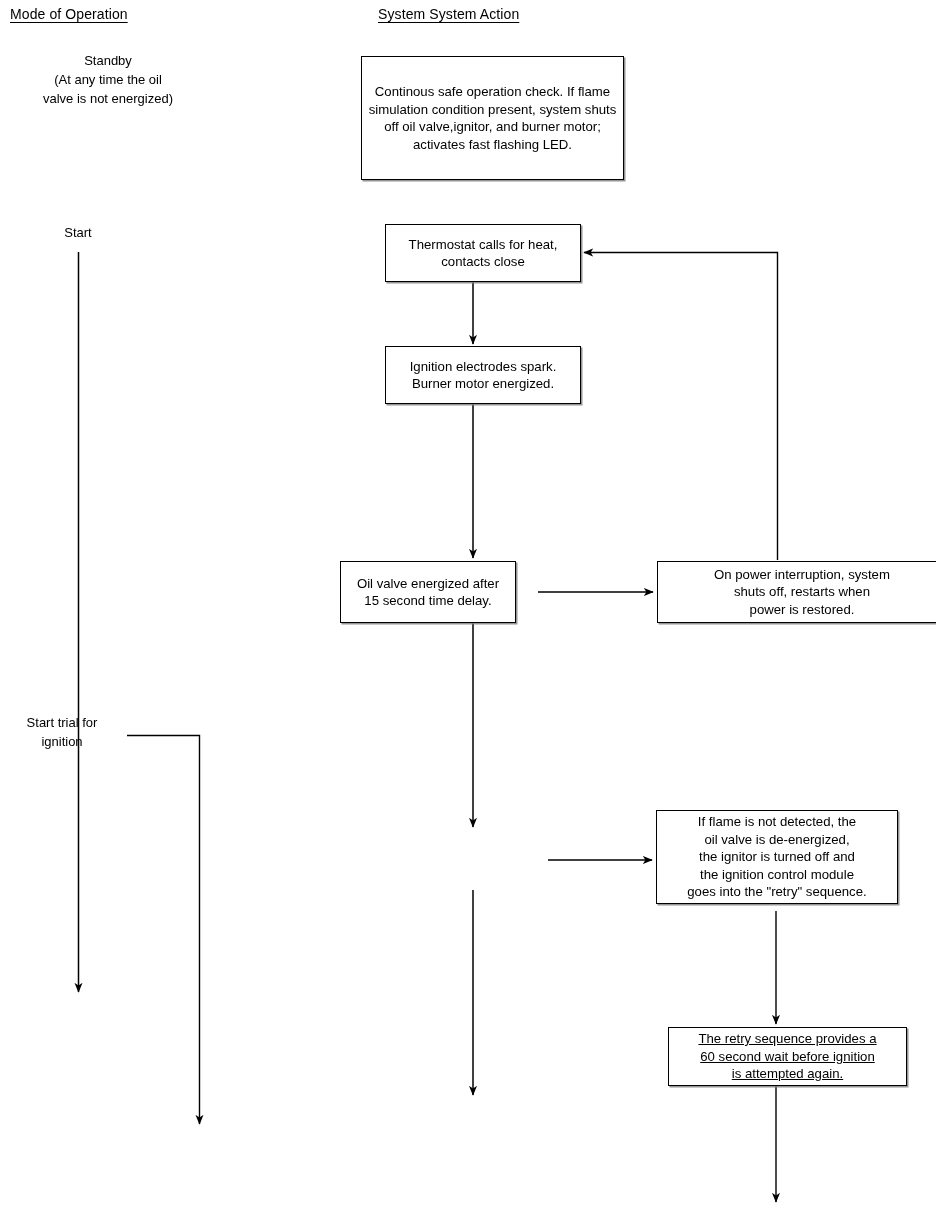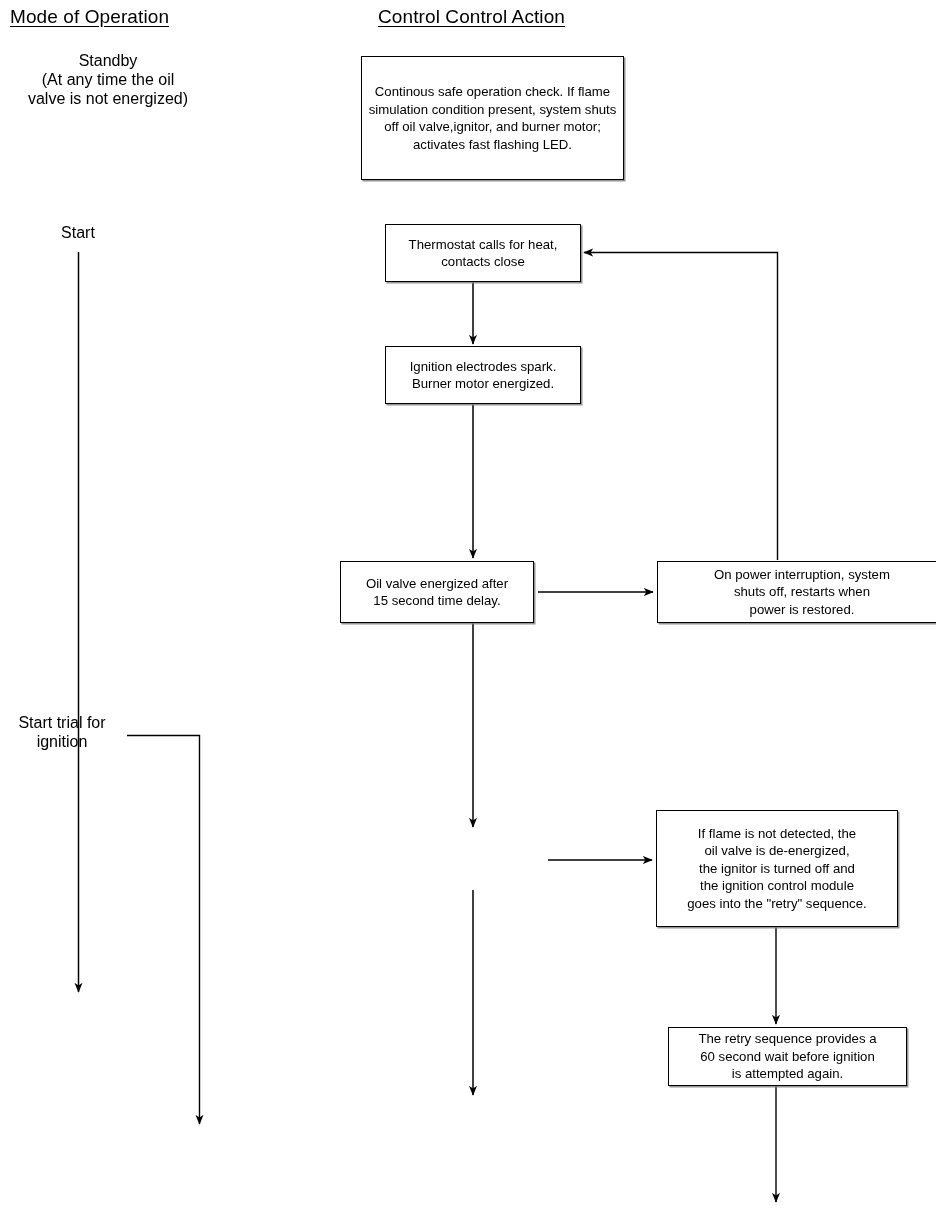--- a/index.html
+++ b/index.html
@@ -10,29 +10,29 @@
     font-family:"Liberation Sans", sans-serif;
     color:#000;
     position:relative;
     overflow:hidden;
   }
   #canvas{position:absolute;left:0;top:0;width:936px;height:1215px;}
   .svg-layer{position:absolute;left:0;top:0;width:936px;height:1215px;pointer-events:none;}
 
   .hdr{
     position:absolute;
-    font-size:19px;
+    font-size:14px;
     letter-spacing:0.1px;
     text-decoration:underline;
     text-underline-offset:3px;
     white-space:nowrap;
   }
   .lbl{
     position:absolute;
-    font-size:16px;
+    font-size:13px;
     line-height:19px;
     text-align:center;
     white-space:pre-line;
   }
   .box{
     position:absolute;
     border:1.2px solid #000;
     background:#ffffff;
     box-sizing:border-box;
     display:flex;
@@ -76,50 +76,50 @@
 
     <line x1="548" y1="860" x2="652" y2="860" stroke="#000" stroke-width="1.4" marker-end="url(#ah)"></line>
 
     <line x1="776" y1="911" x2="776" y2="1024" stroke="#000" stroke-width="1.4" marker-end="url(#ah)"></line>
 
     <line x1="776" y1="1086" x2="776" y2="1202" stroke="#000" stroke-width="1.4" marker-end="url(#ah)"></line>
   </svg>
 
   <div class="hdr" style="left:10px;top:6px;">Mode of Operation</div>
 
-  <div class="hdr" style="left:378px;top:6px;">Control Control Action</div>
+  <div class="hdr" style="left:378px;top:6px;">System System Action</div>
 
   <div class="lbl" style="left:10px;top:51px;width:196px;">Standby
 (At any time the oil
 valve is not energized)</div>
 
   <div class="lbl" style="left:30px;top:223px;width:96px;">Start</div>
 
   <div class="lbl" style="left:6px;top:713px;width:112px;">Start trial for
 ignition</div>
 
   <div class="box" style="left:361px;top:56px;width:263px;height:124px;">Continous safe operation check. If flame simulation condition present, system shuts off oil valve,ignitor, and burner motor; activates fast flashing LED.</div>
 
   <div class="box" style="left:385px;top:346px;width:196px;height:58px;">Ignition electrodes spark.
 Burner motor energized.</div>
 
   <div class="box" style="left:385px;top:224px;width:196px;height:58px;">Thermostat calls for heat,
 contacts close</div>
 
-  <div class="box" style="left:340px;top:561px;width:194px;height:62px;">Oil valve energized after
+  <div class="box" style="left:340px;top:561px;width:176px;height:62px;">Oil valve energized after
 15 second time delay.</div>
 
   <div class="box" style="left:657px;top:561px;width:290px;height:62px;">On power interruption, system
 shuts off, restarts when
 power is restored.</div>
 
 
-  <div class="box" style="left:656px;top:810px;width:242px;height:117px;">If flame is not detected, the
+  <div class="box" style="left:656px;top:810px;width:242px;height:94px;">If flame is not detected, the
 oil valve is de-energized,
 the ignitor is turned off and
 the ignition control module
 goes into the "retry" sequence.</div>
 
-  <div class="box" style="left:668px;top:1027px;width:239px;height:59px;">The retry sequence provides a
+  <div class="box" style="left:668px;top:1027px;width:239px;height:59px;text-decoration:underline;">The retry sequence provides a
 60 second wait before ignition
 is attempted again.</div>
 
 </div>
 
 </body></html>

